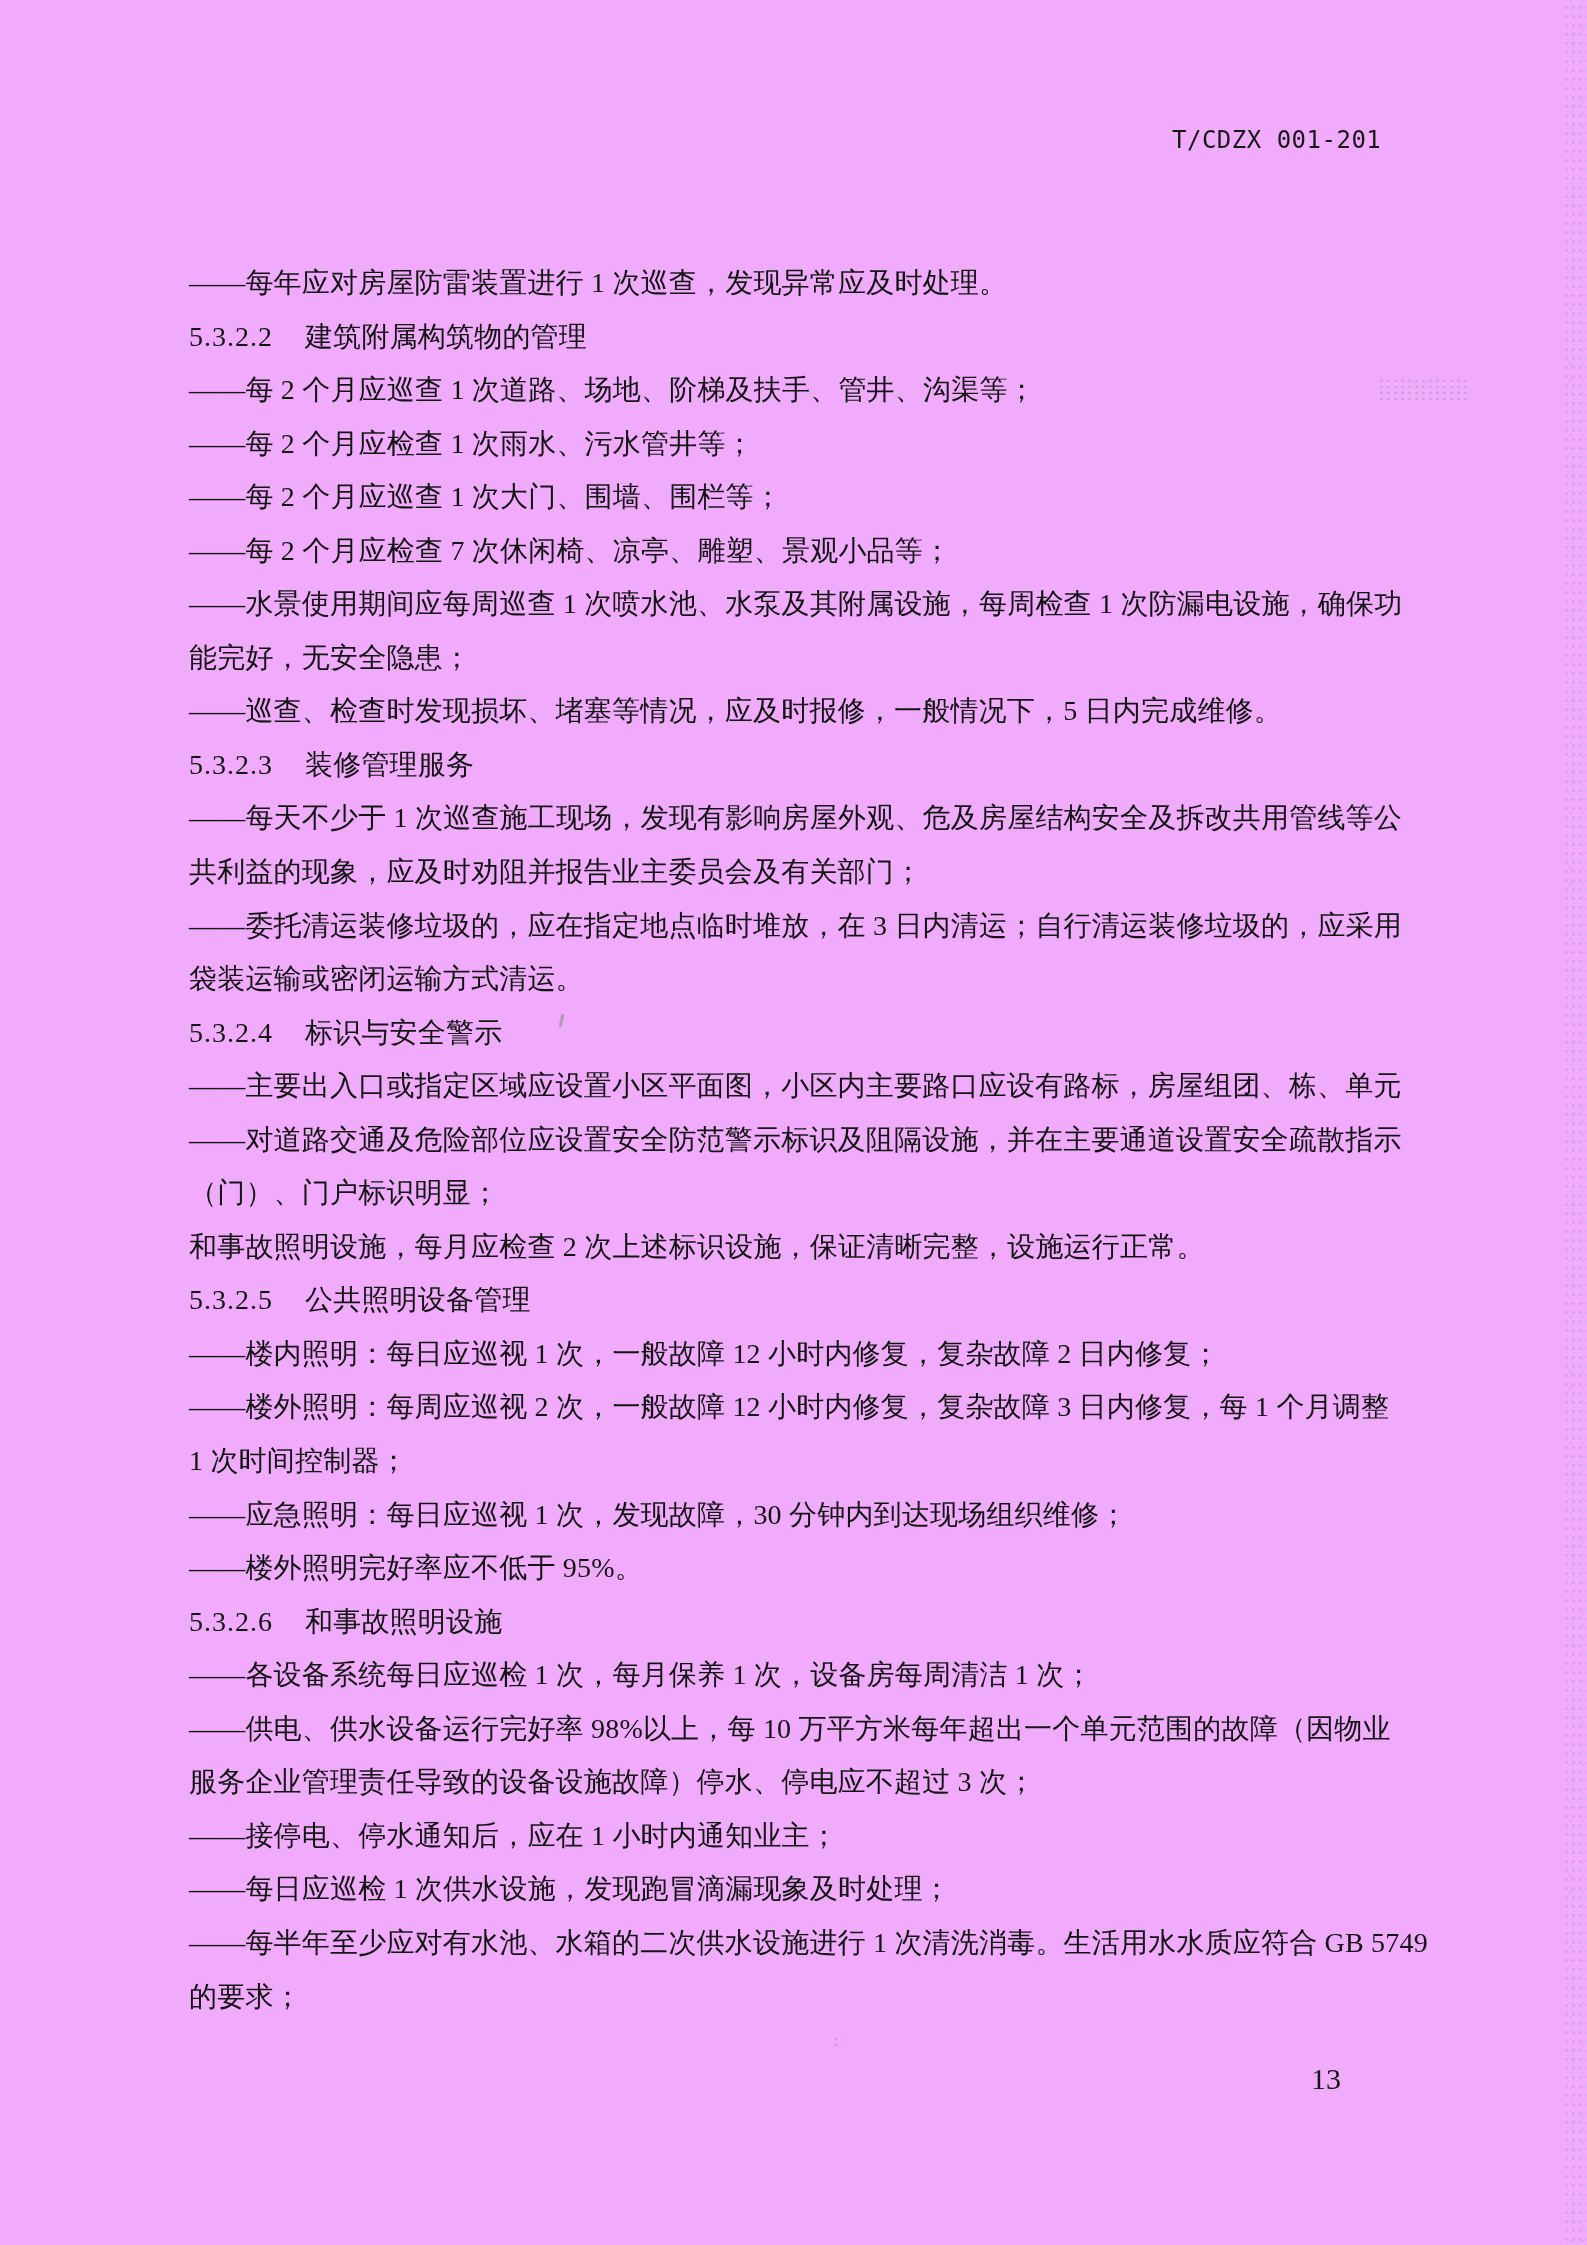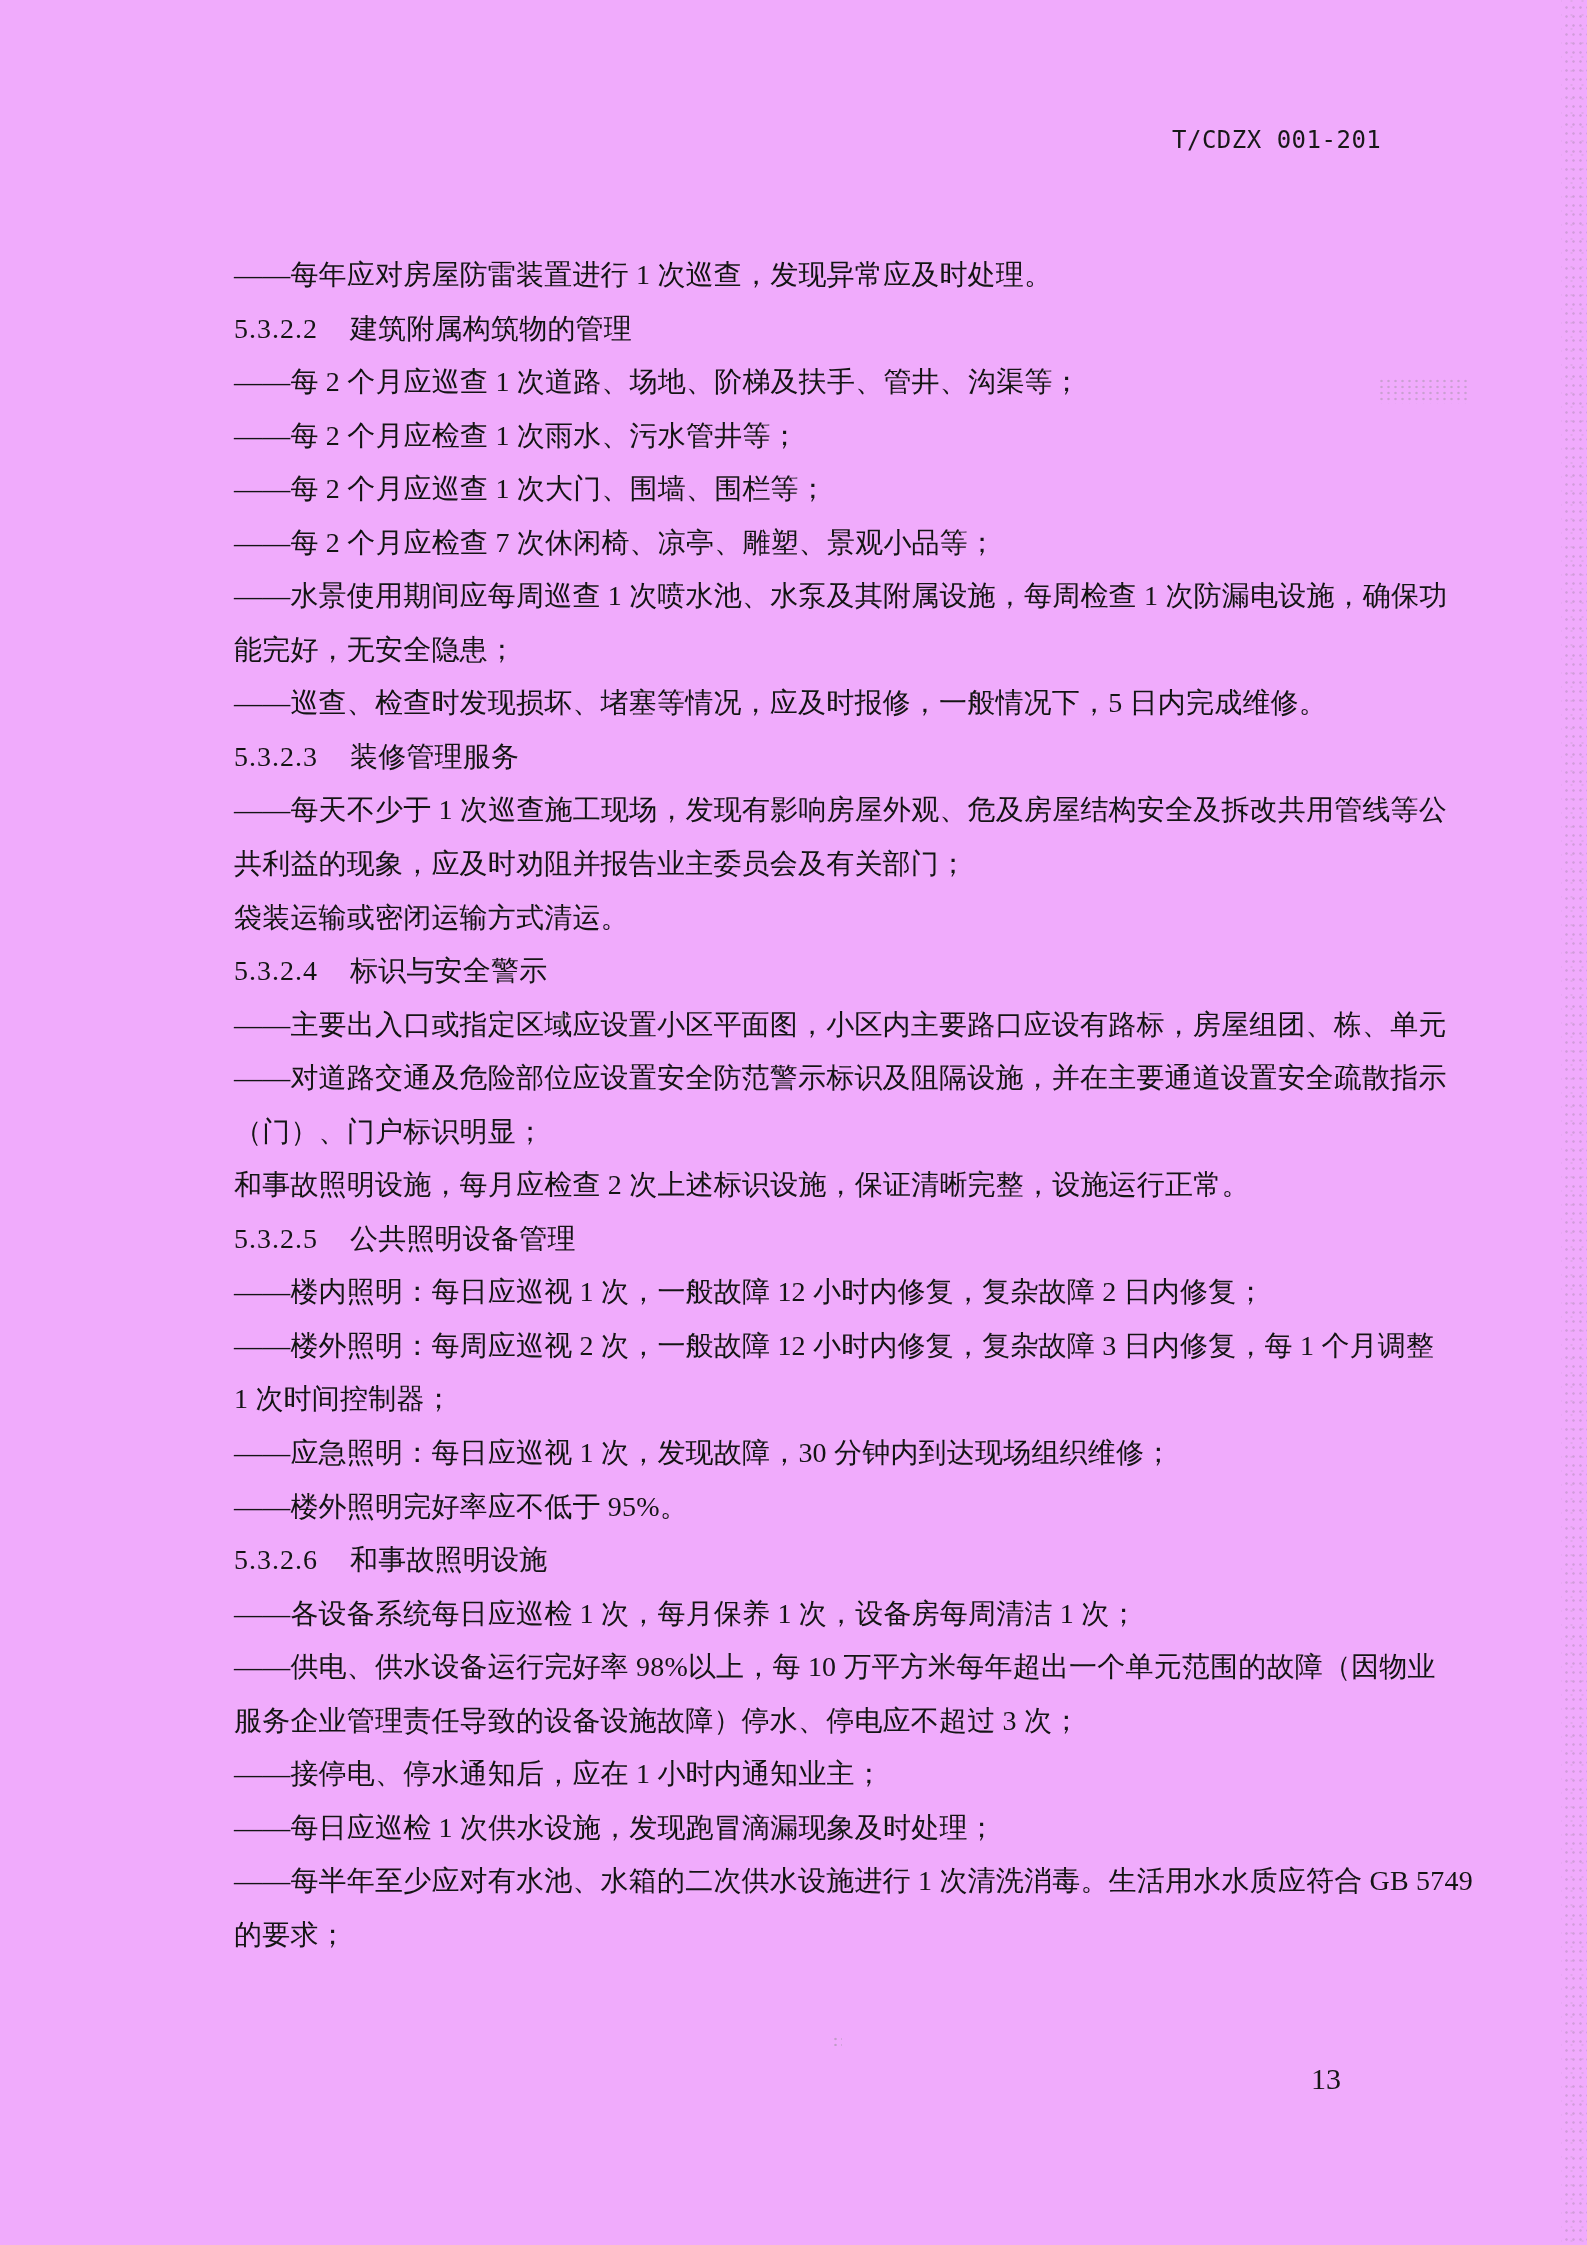--- a/index.html
+++ b/index.html
@@ -20,23 +20,22 @@
     font-family:"DejaVu Sans Mono","Liberation Mono",monospace;
     font-size:24px;
     letter-spacing:0.5px;
     color:#181818;
     white-space:nowrap;
   }
 
   
   .content{
     position:absolute;
-    left:189px;top:248px;
+    left:189px;top:256px;
     width:1270px;
-    margin-left:45px;
   }
   .line{
     height:53.55px;
     line-height:53.55px;
     font-size:28px;
     letter-spacing:0.2px;
     white-space:nowrap;
     color:#141414;
   }
   .line.heading .h-num{letter-spacing:1px}
@@ -91,20 +90,21 @@
       <div class="line dash">——每 2 个月应巡查 1 次道路、场地、阶梯及扶手、管井、沟渠等；</div>
       <div class="line dash">——每 2 个月应检查 1 次雨水、污水管井等；</div>
       <div class="line dash">——每 2 个月应巡查 1 次大门、围墙、围栏等；</div>
       <div class="line dash">——每 2 个月应检查 7 次休闲椅、凉亭、雕塑、景观小品等；</div>
       <div class="line dash">——水景使用期间应每周巡查 1 次喷水池、水泵及其附属设施，每周检查 1 次防漏电设施，确保功</div>
       <div class="line cont">能完好，无安全隐患；</div>
       <div class="line dash">——巡查、检查时发现损坏、堵塞等情况，应及时报修，一般情况下，5 日内完成维修。</div>
       <div class="line heading"><span class="h-num">5.3.2.3</span><span class="h-title">装修管理服务</span></div>
       <div class="line dash">——每天不少于 1 次巡查施工现场，发现有影响房屋外观、危及房屋结构安全及拆改共用管线等公</div>
       <div class="line cont">共利益的现象，应及时劝阻并报告业主委员会及有关部门；</div>
+      <div class="line dash">——委托清运装修垃圾的，应在指定地点临时堆放，在 3 日内清运；自行清运装修垃圾的，应采用</div>
       <div class="line cont">袋装运输或密闭运输方式清运。</div>
       <div class="line heading"><span class="h-num">5.3.2.4</span><span class="h-title">标识与安全警示</span></div>
       <div class="line dash">——主要出入口或指定区域应设置小区平面图，小区内主要路口应设有路标，房屋组团、栋、单元</div>
       <div class="line dash">——对道路交通及危险部位应设置安全防范警示标识及阻隔设施，并在主要通道设置安全疏散指示</div>
       <div class="line cont">（门）、门户标识明显；</div>
       <div class="line cont">和事故照明设施，每月应检查 2 次上述标识设施，保证清晰完整，设施运行正常。</div>
       <div class="line heading"><span class="h-num">5.3.2.5</span><span class="h-title">公共照明设备管理</span></div>
       <div class="line dash">——楼内照明：每日应巡视 1 次，一般故障 12 小时内修复，复杂故障 2 日内修复；</div>
       <div class="line dash">——楼外照明：每周应巡视 2 次，一般故障 12 小时内修复，复杂故障 3 日内修复，每 1 个月调整</div>
       <div class="line cont">1 次时间控制器；</div>

